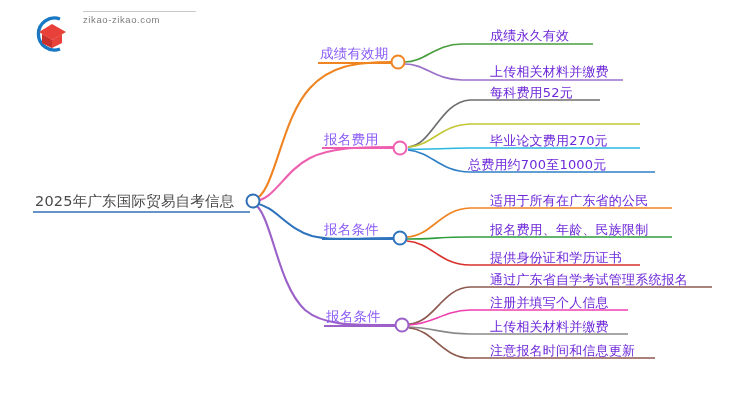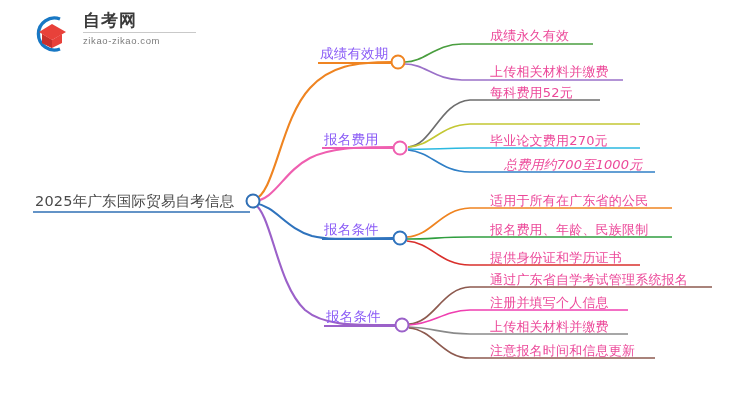--- a/index.html
+++ b/index.html
@@ -78,40 +78,39 @@
     letter-spacing: 0.2px;
     text-align: center;
   }
   .branch-label {
     font-size: 13.5px;
     color: #8b5cf6;
     letter-spacing: 0.2px;
   }
   .leaf-label {
     font-size: 13px;
-    color: #ec4899;
+    color: #6d28d9;
     letter-spacing: 0.2px;
   }
 </style>
 </head>
 <body>
 
 <div id="canvas">
 
   <div id="logo">
     <div id="logo-mark">
       <svg width="46" height="42" viewBox="0 0 46 42">
         <path d="M32 7 A16 16 0 1 0 32 37" fill="none" stroke="#1878c4" stroke-width="3.4"></path>
         <path d="M11 20 L24 12 L38 20 L24 28 Z" fill="#e8413a"></path>
         <path d="M14 22 L14 31 L24 36 L34 31 L34 22 L24 28 Z" fill="#e8413a"></path>
         <path d="M14 22 L24 28 L24 36 L14 31 Z" fill="#c9302c"></path>
       </svg>
     </div>
     <div id="logo-text">
-      <div class="logo-cn">自考网</div>
       <div class="logo-rule"></div>
       <div class="logo-url">zikao-zikao.com</div>
     </div>
   </div>
 
   <svg id="edges" viewBox="0 0 750 410">
 
     <line x1="33" y1="212" x2="250" y2="212" stroke="#2f6fb5" stroke-width="1.6"></line>
 
     <path d="M253 200 C 275 196, 280 120, 310 88 C 330 66, 355 62, 392 62" fill="none" stroke="#ef8421" stroke-width="2.1"></path>
@@ -168,21 +167,21 @@
   <div class="node-label branch-label" style="left:320px; top:45px;">成绩有效期</div>
   <div class="node-label branch-label" style="left:324px; top:131px;">报名费用</div>
   <div class="node-label branch-label" style="left:324px; top:221px;">报名条件</div>
   <div class="node-label branch-label" style="left:326px; top:308px;">报名条件</div>
 
   <div class="node-label leaf-label" style="left:490px; top:27px;">成绩永久有效</div>
   <div class="node-label leaf-label" style="left:490px; top:63px;">上传相关材料并缴费</div>
 
   <div class="node-label leaf-label" style="left:490px; top:84px;">每科费用52元</div>
   <div class="node-label leaf-label" style="left:490px; top:132px;">毕业论文费用270元</div>
-  <div class="node-label leaf-label" style="left:504px; top:156px;font-style:italic;">总费用约700至1000元</div>
+  <div class="node-label leaf-label" style="left:468px; top:156px;">总费用约700至1000元</div>
 
   <div class="node-label leaf-label" style="left:490px; top:192px;">适用于所有在广东省的公民</div>
   <div class="node-label leaf-label" style="left:490px; top:221px;">报名费用、年龄、民族限制</div>
   <div class="node-label leaf-label" style="left:490px; top:249px;">提供身份证和学历证书</div>
 
   <div class="node-label leaf-label" style="left:490px; top:294px;">注册并填写个人信息</div>
   <div class="node-label leaf-label" style="left:490px; top:271px;">通过广东省自学考试管理系统报名</div>
   <div class="node-label leaf-label" style="left:490px; top:318px;">上传相关材料并缴费</div>
   <div class="node-label leaf-label" style="left:490px; top:342px;">注意报名时间和信息更新</div>
 

